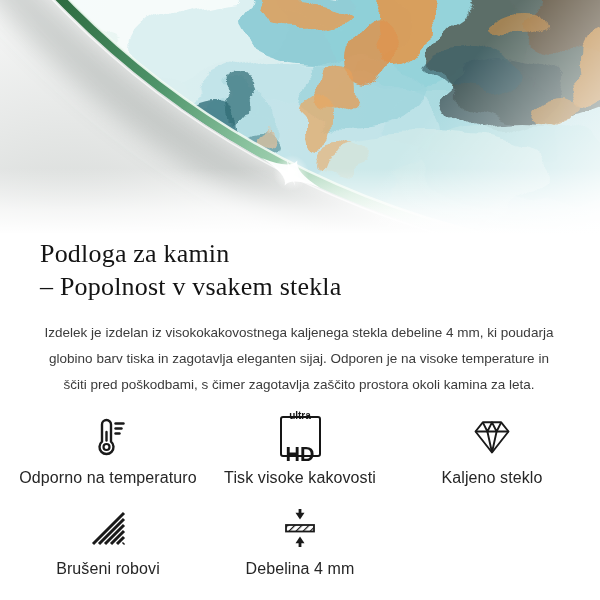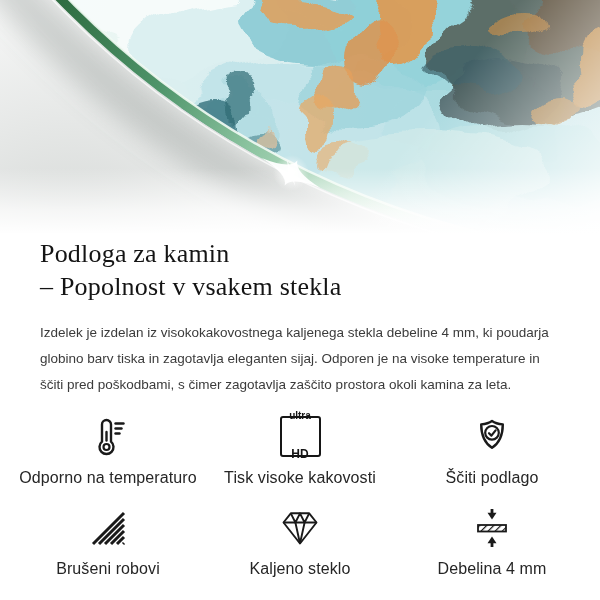--- a/index.html
+++ b/index.html
@@ -15,40 +15,40 @@
 
   
   .content{padding:0 42px 0 40px;}
   .headline{
     font-family:"Liberation Serif","DejaVu Serif",serif;
     font-size:26px;line-height:33px;font-weight:400;color:#141414;
     margin-top:3px;letter-spacing:.2px;
   }
   .desc{
     margin-top:14px;max-width:538px;
-    font-size:13.5px;line-height:26px;color:#3b3b3b;
+    font-size:13.5px;line-height:26px;color:#3b3b3b;text-align:center;
   }
 
   
   .features{
     margin-top:10px;padding:0 12px;
     display:grid;grid-template-columns:repeat(3,1fr);row-gap:16px;
   }
   .feature{display:flex;flex-direction:column;align-items:center;}
   .icon-box{height:50px;display:flex;align-items:center;justify-content:center;}
   .f-label{margin-top:7px;font-size:16px;color:#262626;letter-spacing:.1px;}
 
   
   .uhd{
     width:41px;height:41px;border:2.6px solid #161616;border-radius:3px;
     display:flex;flex-direction:column;align-items:center;justify-content:center;
     color:#161616;box-sizing:border-box;gap:24px;
   }
   .uhd .t1{font-size:10px;font-weight:700;line-height:10px;}
-  .uhd .t2{font-size:12px;font-weight:700;line-height:16px;margin-top:1px;}
+  .uhd .t2{font-size:20px;font-weight:700;line-height:16px;margin-top:1px;}
 </style>
 </head>
 <body>
 
 <div class="page">
 
   <div class="hero">
     <svg width="600" height="234" viewBox="0 0 600 234" xmlns="http://www.w3.org/2000/svg">
       <defs>
         <clipPath id="clipGlass">
@@ -186,55 +186,45 @@
     <div class="feature">
       <div class="icon-box">
         <div class="uhd">
           <span class="t1">ultra</span>
           <span class="t2">HD</span>
         </div>
       </div>
       <div class="f-label">Tisk visoke kakovosti</div>
     </div>
 
-    <div class="feature">
-      <div class="icon-box">
-        <svg width="44" height="44" viewBox="0 0 44 44" fill="none" stroke="#1a1a1a" stroke-width="2.4" stroke-linecap="round" stroke-linejoin="round">
-          <path d="M22 6 C24.5 7.8 28.5 9 32.8 9.4 C32.8 19 30 27.4 22 32.8 C14 27.4 11.2 19 11.2 9.4 C15.5 9 19.5 7.8 22 6 Z"></path>
-          <circle cx="22" cy="17.8" r="6.8" stroke-width="2.2"></circle>
-          <path d="M19 18.2 L21.4 20.6 L25.6 15.4" stroke-width="2.2"></path>
-        </svg>
-      </div>
-      <div class="f-label">Ščiti podlago</div>
+
+    <div class="feature">
+      <div class="icon-box">
+        <svg width="44" height="44" viewBox="0 0 44 44" fill="none" stroke="#1a1a1a" stroke-width="1.9" stroke-linejoin="round">
+          <path d="M12.8 7.3 L31.2 7.3 L38.5 16.5 L22 37.5 L5.5 16.5 Z"></path>
+          <path d="M5.5 16.5 H38.5"></path>
+          <path d="M12.8 7.3 L17.4 16.5 L22 7.3 L26.6 16.5 L31.2 7.3"></path>
+          <path d="M17.4 16.5 L22 37.5 M26.6 16.5 L22 37.5"></path>
+        </svg>
+      </div>
+      <div class="f-label">Kaljeno steklo</div>
     </div>
 
     <div class="feature">
       <div class="icon-box">
         <svg width="44" height="44" viewBox="0 0 44 44" stroke="#1a1a1a" stroke-width="3">
           <path d="M7 38 L38 7"></path>
           <path d="M13 38 L38 13"></path>
           <path d="M19 38 L38 19"></path>
           <path d="M25 38 L38 25"></path>
           <path d="M31 38 L38 31"></path>
           <path d="M37 38 L38 37"></path>
         </svg>
       </div>
       <div class="f-label">Brušeni robovi</div>
-    </div>
-
-    <div class="feature">
-      <div class="icon-box">
-        <svg width="44" height="44" viewBox="0 0 44 44" fill="none" stroke="#1a1a1a" stroke-width="1.9" stroke-linejoin="round">
-          <path d="M12.8 7.3 L31.2 7.3 L38.5 16.5 L22 37.5 L5.5 16.5 Z"></path>
-          <path d="M5.5 16.5 H38.5"></path>
-          <path d="M12.8 7.3 L17.4 16.5 L22 7.3 L26.6 16.5 L31.2 7.3"></path>
-          <path d="M17.4 16.5 L22 37.5 M26.6 16.5 L22 37.5"></path>
-        </svg>
-      </div>
-      <div class="f-label">Kaljeno steklo</div>
     </div>
 
     <div class="feature">
       <div class="icon-box">
         <svg width="44" height="44" viewBox="0 0 44 44">
           <defs>
             <pattern id="hatchP" patternUnits="userSpaceOnUse" width="5" height="5" patternTransform="rotate(45)">
               <rect width="5" height="5" fill="#ffffff"></rect>
               <line x1="0" y1="0" x2="0" y2="5" stroke="#1a1a1a" stroke-width="2.4"></line>
             </pattern>

